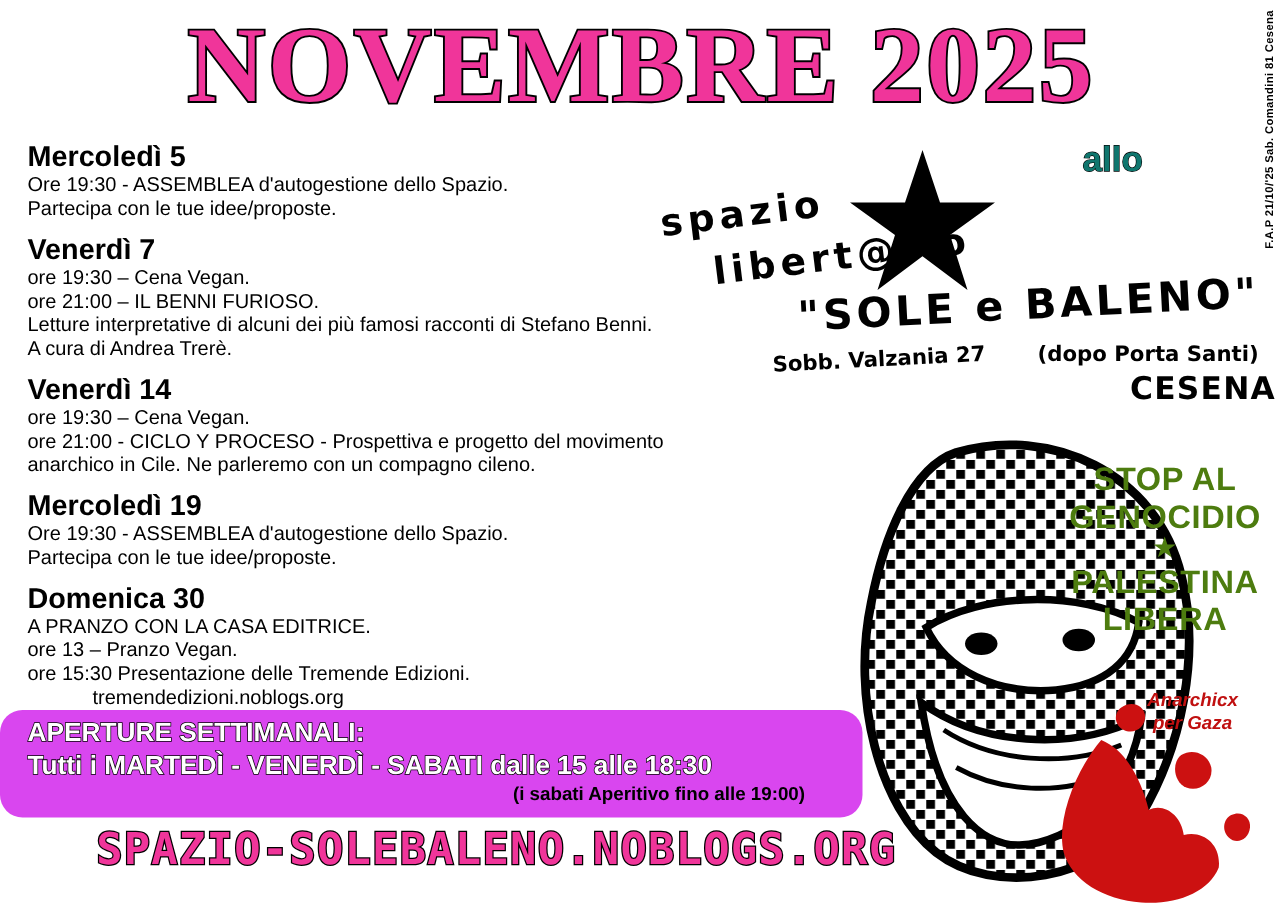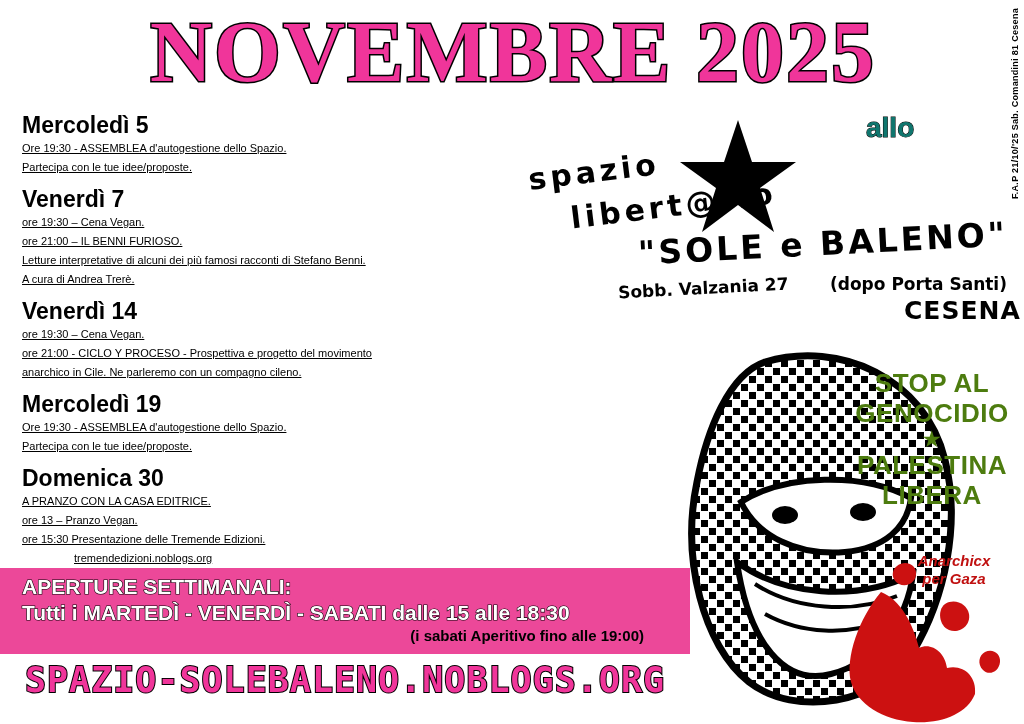--- a/index.html
+++ b/index.html
@@ -57,24 +57,23 @@
     width: 620px;
   }
   .event { margin-bottom: 9px; }
   .event-date {
     font-size: 23px;
     font-weight: bold;
     line-height: 26px;
     margin-bottom: 1px;
   }
   .event-line {
-    font-size: 11px;
+    font-size: 16px;
     line-height: 19px;
     white-space: nowrap;
-    text-decoration: underline;
   }
   .event-line.indent { padding-left: 52px; }
 
   
   #allo {
     position: absolute;
     top: 112px;
     left: 866px;
     font-size: 28px;
     font-weight: bold;
@@ -181,23 +180,24 @@
     width: 380px;
     height: 372px;
   }
 
   
   #aperture {
     position: absolute;
     left: 0;
     top: 568px;
     width: 690px;
-    background: #ec4899;
+    background: #d946ef;
     padding: 6px 10px 8px 22px;
     box-sizing: border-box;
+    border-radius: 18px;
   }
   #aperture .l1 {
     font-size: 21px;
     font-weight: bold;
     color: #ffffff;
     -webkit-text-stroke: 1.2px #000;
     paint-order: stroke fill;
     line-height: 26px;
     white-space: nowrap;
   }
@@ -214,32 +214,33 @@
     font-size: 15px;
     font-weight: bold;
     color: #000;
     line-height: 20px;
     text-align: right;
     padding-right: 36px;
   }
 
   #website {
     position: absolute;
-    left: 0;
+    left: 12px;
     top: 660px;
     width: 690px;
     text-align: center;
     font-family: "DejaVu Sans Mono", monospace;
     font-size: 35px;
     font-weight: bold;
     letter-spacing: 1px;
     color: #f0359a;
     -webkit-text-stroke: 2px #000;
     paint-order: stroke fill;
     white-space: nowrap;
+    padding-left: 40px;
   }
 </style>
 </head>
 <body>
 
 <div id="title">NOVEMBRE 2025</div>
 
 <div id="fai-credit">F.A.P 21/10/'25 Sab. Comandini 81 Cesena</div>
 
 <div id="allo">allo</div>

